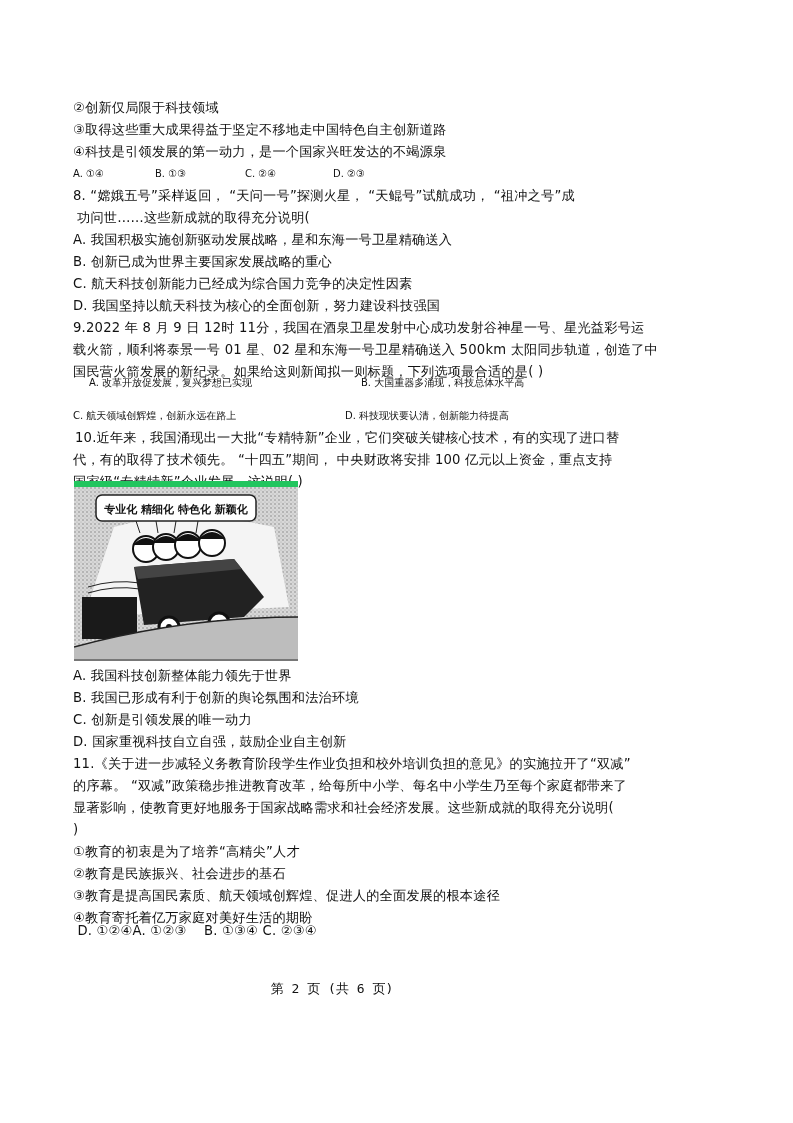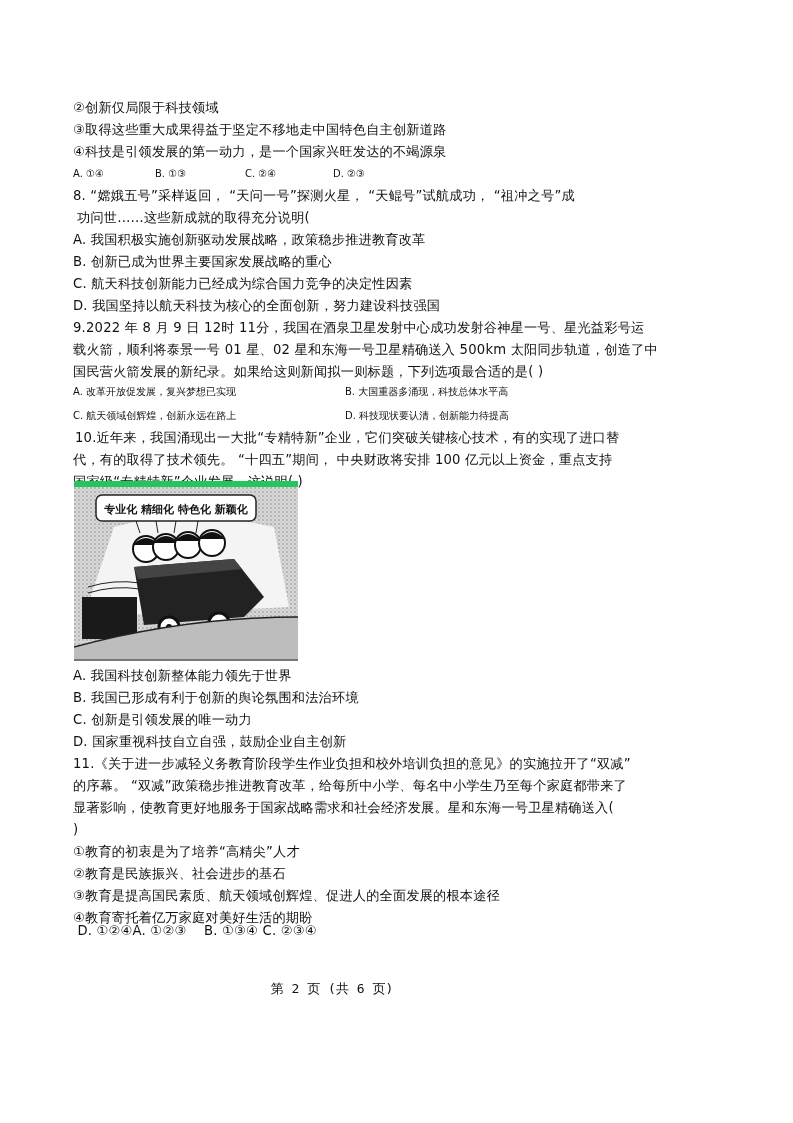--- a/index.html
+++ b/index.html
@@ -21,29 +21,29 @@
 <div class="line" style="top:143px">④科技是引领发展的第一动力，是一个国家兴旺发达的不竭源泉</div>
 <div class="opt-row" style="top:165px; width:400px; height:18px;">
   <span style="left:0">A. ①④</span>
   <span style="left:82px">B. ①③</span>
   <span style="left:172px">C. ②④</span>
   <span style="left:260px">D. ②③</span>
 </div>
 
 <div class="line" style="top:187px">8. “嫦娥五号”采样返回，  “天问一号”探测火星，  “天鲲号”试航成功，  “祖冲之号”成</div>
 <div class="line" style="top:209px; left:77px">功问世……这些新成就的取得充分说明(</div>
-<div class="line" style="top:231px">A. 我国积极实施创新驱动发展战略，政策稳步推进教育改革</div>
+<div class="line" style="top:231px">A. 我国积极实施创新驱动发展战略，星和东海一号卫星精确送入</div>
 <div class="line" style="top:253px">B. 创新已成为世界主要国家发展战略的重心</div>
 <div class="line" style="top:275px">C. 航天科技创新能力已经成为综合国力竞争的决定性因素</div>
 <div class="line" style="top:297px">D. 我国坚持以航天科技为核心的全面创新，努力建设科技强国</div>
 
 <div class="line" style="top:319px">9.2022 年 8 月 9 日 12时 11分，我国在酒泉卫星发射中心成功发射谷神星一号、星光益彩号运</div>
 <div class="line" style="top:341px">载火箭，顺利将泰景一号 01 星、02 星和东海一号卫星精确送入 500km 太阳同步轨道，创造了中</div>
 <div class="line" style="top:363px">国民营火箭发展的新纪录。如果给这则新闻拟一则标题，下列选项最合适的是(      )</div>
-<div class="opt-row" style="top:383px; width:640px; height:18px;">
+<div class="opt-row" style="top:374px; width:640px; height:18px;margin-left:16px;">
   <span style="left:0">A. 改革开放促发展，复兴梦想已实现</span>
   <span style="left:272px">B. 大国重器多涌现，科技总体水平高</span>
 </div>
 <div class="opt-row" style="top:407px; width:640px; height:18px;">
   <span style="left:272px">D. 科技现状要认清，创新能力待提高</span>
   <span style="left:0">C. 航天领域创辉煌，创新永远在路上</span>
 </div>
 
 <div class="line" style="top:429px; left:75px">10.近年来，我国涌现出一大批“专精特新”企业，它们突破关键核心技术，有的实现了进口替</div>
 <div class="line" style="top:451px">代，有的取得了技术领先。  “十四五”期间， 中央财政将安排 100 亿元以上资金，重点支持</div>
@@ -93,21 +93,21 @@
   </svg>
 </div>
 
 <div class="line" style="top:667px">A. 我国科技创新整体能力领先于世界</div>
 <div class="line" style="top:689px">B. 我国已形成有利于创新的舆论氛围和法治环境</div>
 <div class="line" style="top:711px">C. 创新是引领发展的唯一动力</div>
 <div class="line" style="top:733px">D. 国家重视科技自立自强，鼓励企业自主创新</div>
 
 <div class="line" style="top:755px">11.《关于进一步减轻义务教育阶段学生作业负担和校外培训负担的意见》的实施拉开了“双减”</div>
 <div class="line" style="top:777px">的序幕。  “双减”政策稳步推进教育改革，给每所中小学、每名中小学生乃至每个家庭都带来了</div>
-<div class="line" style="top:799px">显著影响，使教育更好地服务于国家战略需求和社会经济发展。星和东海一号卫星精确送入(</div>
+<div class="line" style="top:799px">显著影响，使教育更好地服务于国家战略需求和社会经济发展。这些新成就的取得充分说明(</div>
 <div class="line" style="top:821px">)</div>
 <div class="line" style="top:843px">①教育的初衷是为了培养“高精尖”人才</div>
 <div class="line" style="top:865px">②教育是民族振兴、社会进步的基石</div>
 <div class="line" style="top:887px">③教育是提高国民素质、航天领域创辉煌、促进人的全面发展的根本途径</div>
 <div class="line" style="top:909px">④教育寄托着亿万家庭对美好生活的期盼</div>
 <div class="line" style="top:922px; white-space:pre"> D. ①②④A. ①②③    B. ①③④ C. ②③④</div>
 
 <div class="footer">第 2 页 (共 6 页)</div>
 
 </body></html>

